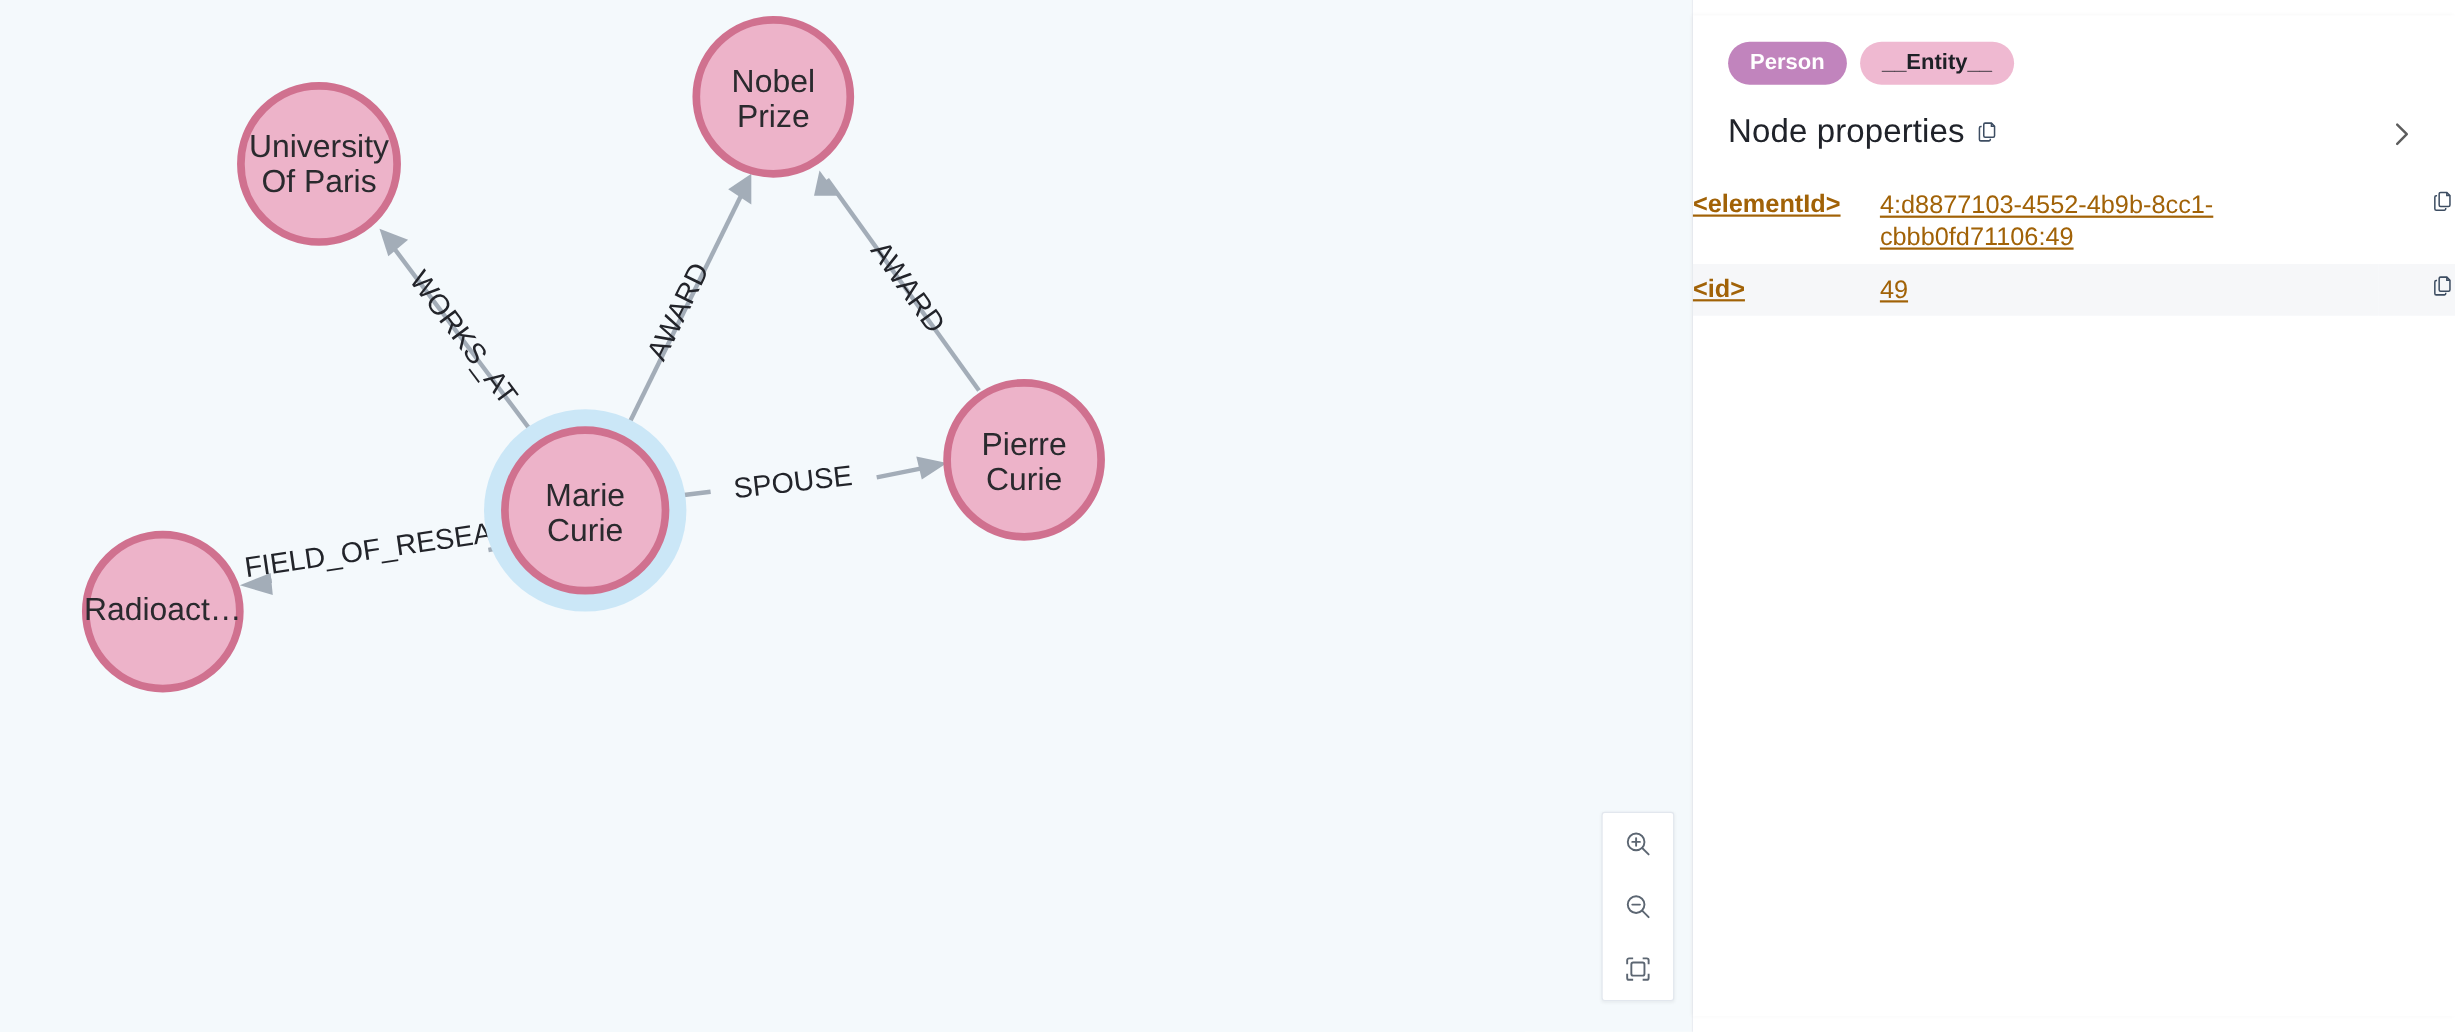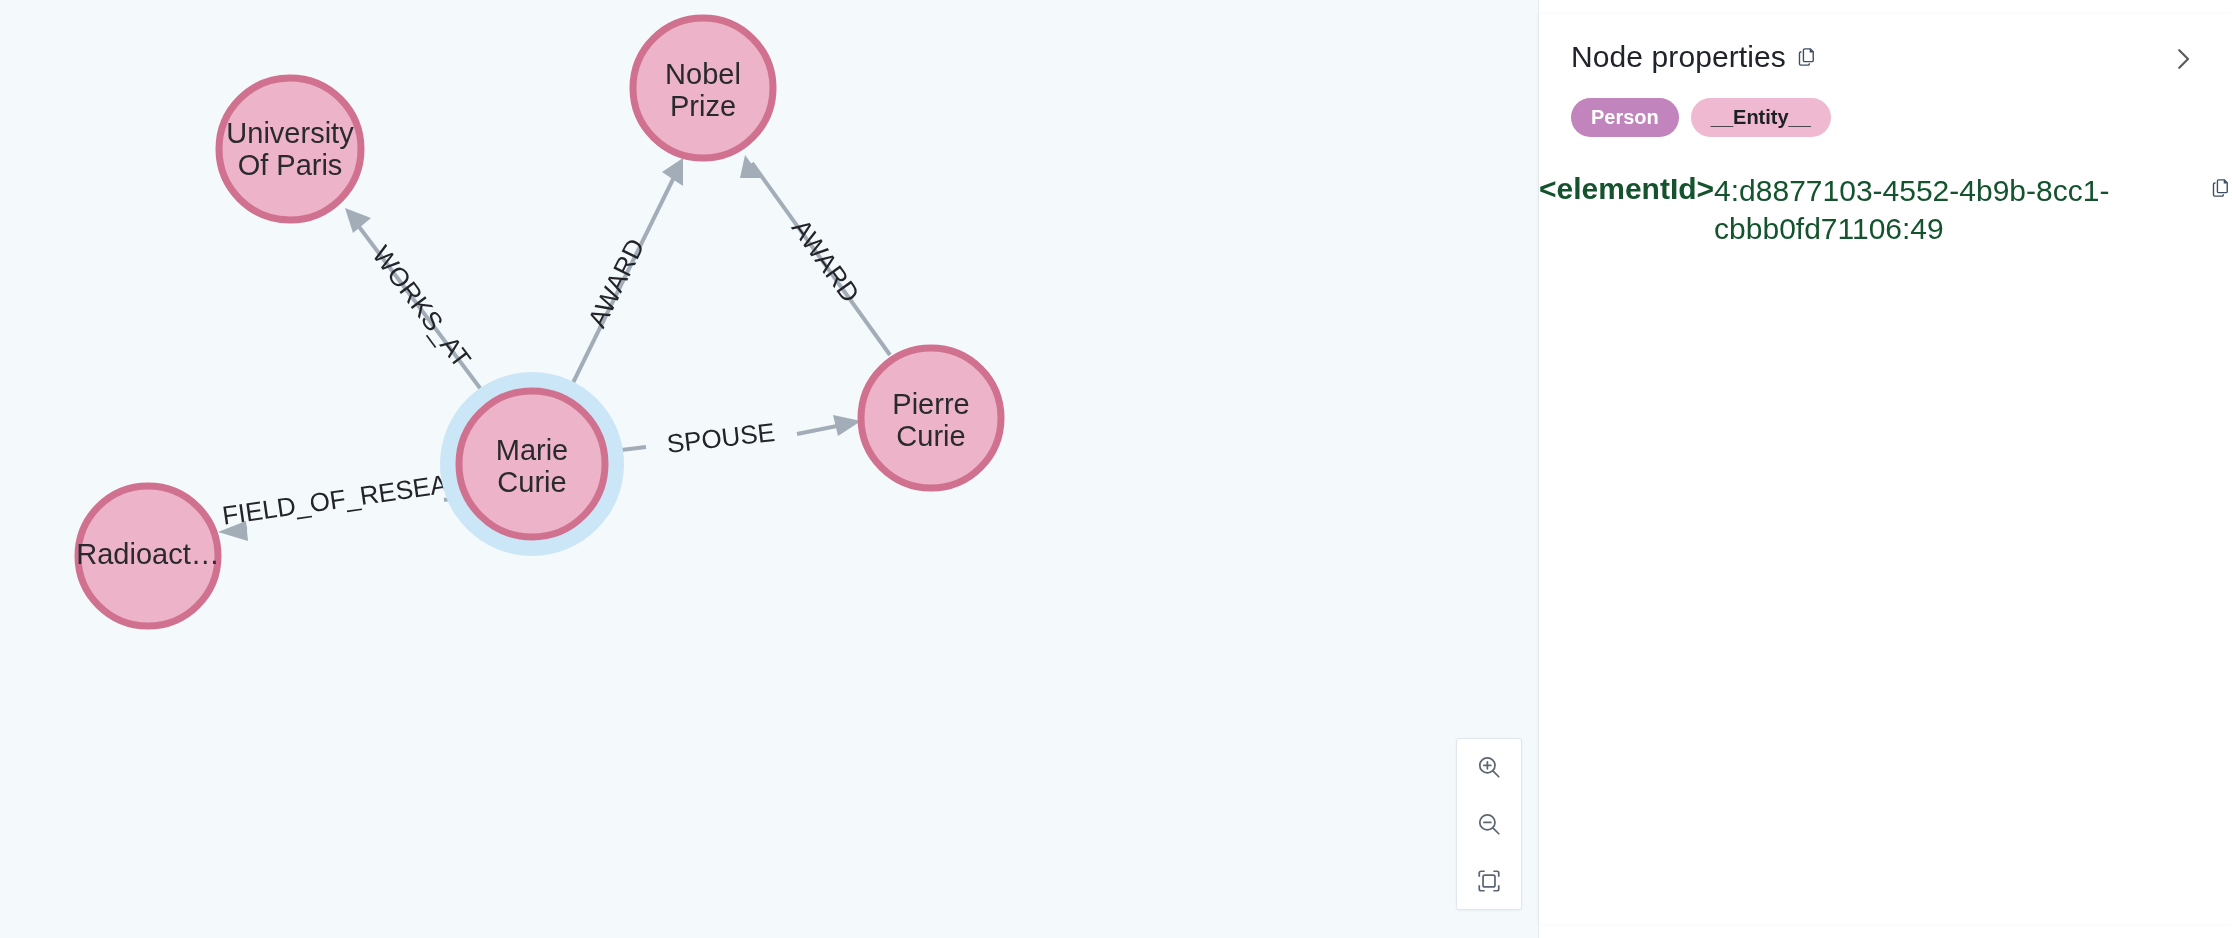--- a/index.html
+++ b/index.html
@@ -156,22 +156,23 @@
     margin-top: 26px;
     width: 100%;
     border-collapse: collapse;
   }
   #prop-table tr.alt {
     background: #f6f7f9;
   }
   #prop-table td {
     vertical-align: top;
     padding: 9px 0;
-    font-size: 30px;
-    color: #14532d;
+    font-size: 23px;
+    color: #a16207;
+    text-decoration: underline;
   }
   td.prop-key {
     font-weight: bold;
     width: 170px;
     padding-left: 32px;
     white-space: nowrap;
   }
   td.prop-val {
     padding-right: 10px;
     line-height: 1.28;
@@ -277,58 +278,71 @@
           <path d="M21 16v3.4a1.6 1.6 0 0 1-1.6 1.6H16"></path>
           <path d="M8 21H4.6A1.6 1.6 0 0 1 3 19.4V16"></path>
           <rect x="6.5" y="6.5" width="11" height="11" rx="1.6"></rect>
         </svg>
       </div>
     </div>
   </div>
 
   <div id="node-panel">
     <div id="panel-inner">
+
+      <div id="label-chips">
+        <span class="chip" style="background:#c184bd;color:#ffffff;">Person</span>
+        <span class="chip" style="background:#efb9d1;color:#1d2026;">__Entity__</span>
+      </div>
 
       <div id="panel-header">
         <div id="panel-title-wrap">
           <span id="panel-title">Node properties</span>
           <span class="copy-icon" title="Copy all">
             <svg width="22" height="22" viewBox="0 0 24 24" fill="none" stroke="currentColor" stroke-width="1.5">
               <path d="M9.5 3.2h6.2l3.1 3.1v9.4a1.4 1.4 0 0 1-1.4 1.4H9.5a1.4 1.4 0 0 1-1.4-1.4V4.6a1.4 1.4 0 0 1 1.4-1.4z"></path>
               <path d="M15.7 3.2v3.1h3.1"></path>
               <path d="M6 6.6H5.2a1.4 1.4 0 0 0-1.4 1.4v11.4a1.4 1.4 0 0 0 1.4 1.4h8a1.4 1.4 0 0 0 1.4-1.4v-0.7"></path>
             </svg>
           </span>
         </div>
         <div id="collapse-btn" title="Collapse panel">
           <svg width="30" height="30" viewBox="0 0 24 24" fill="none" stroke="currentColor" stroke-width="1.8" stroke-linecap="round" stroke-linejoin="round">
             <polyline points="9 5 16 12 9 19"></polyline>
           </svg>
         </div>
       </div>
 
-      <div id="label-chips">
-        <span class="chip" style="background:#c184bd;color:#ffffff;">Person</span>
-        <span class="chip" style="background:#efb9d1;color:#1d2026;">__Entity__</span>
-      </div>
-
       <table id="prop-table">
         <tbody>
           <tr>
             <td class="prop-key">&lt;elementId&gt;</td>
             <td class="prop-val">4:d8877103-4552-4b9b-8cc1-cbbb0fd71106:49</td>
             <td class="prop-copy">
               <span class="copy-icon" title="Copy value">
                 <svg width="22" height="22" viewBox="0 0 24 24" fill="none" stroke="currentColor" stroke-width="1.5">
                   <path d="M9.5 3.2h6.2l3.1 3.1v9.4a1.4 1.4 0 0 1-1.4 1.4H9.5a1.4 1.4 0 0 1-1.4-1.4V4.6a1.4 1.4 0 0 1 1.4-1.4z"></path>
                   <path d="M15.7 3.2v3.1h3.1"></path>
                   <path d="M6 6.6H5.2a1.4 1.4 0 0 0-1.4 1.4v11.4a1.4 1.4 0 0 0 1.4 1.4h8a1.4 1.4 0 0 0 1.4-1.4v-0.7"></path>
                 </svg>
               </span>
             </td>
           </tr>
+          <tr class="alt">
+            <td class="prop-key">&lt;id&gt;</td>
+            <td class="prop-val">49</td>
+            <td class="prop-copy">
+              <span class="copy-icon" title="Copy value">
+                <svg width="22" height="22" viewBox="0 0 24 24" fill="none" stroke="currentColor" stroke-width="1.5">
+                  <path d="M9.5 3.2h6.2l3.1 3.1v9.4a1.4 1.4 0 0 1-1.4 1.4H9.5a1.4 1.4 0 0 1-1.4-1.4V4.6a1.4 1.4 0 0 1 1.4-1.4z"></path>
+                  <path d="M15.7 3.2v3.1h3.1"></path>
+                  <path d="M6 6.6H5.2a1.4 1.4 0 0 0-1.4 1.4v11.4a1.4 1.4 0 0 0 1.4 1.4h8a1.4 1.4 0 0 0 1.4-1.4v-0.7"></path>
+                </svg>
+              </span>
+            </td>
+          </tr>
         </tbody>
       </table>
 
     </div>
   </div>
 
 </div>
 
 </body></html>

